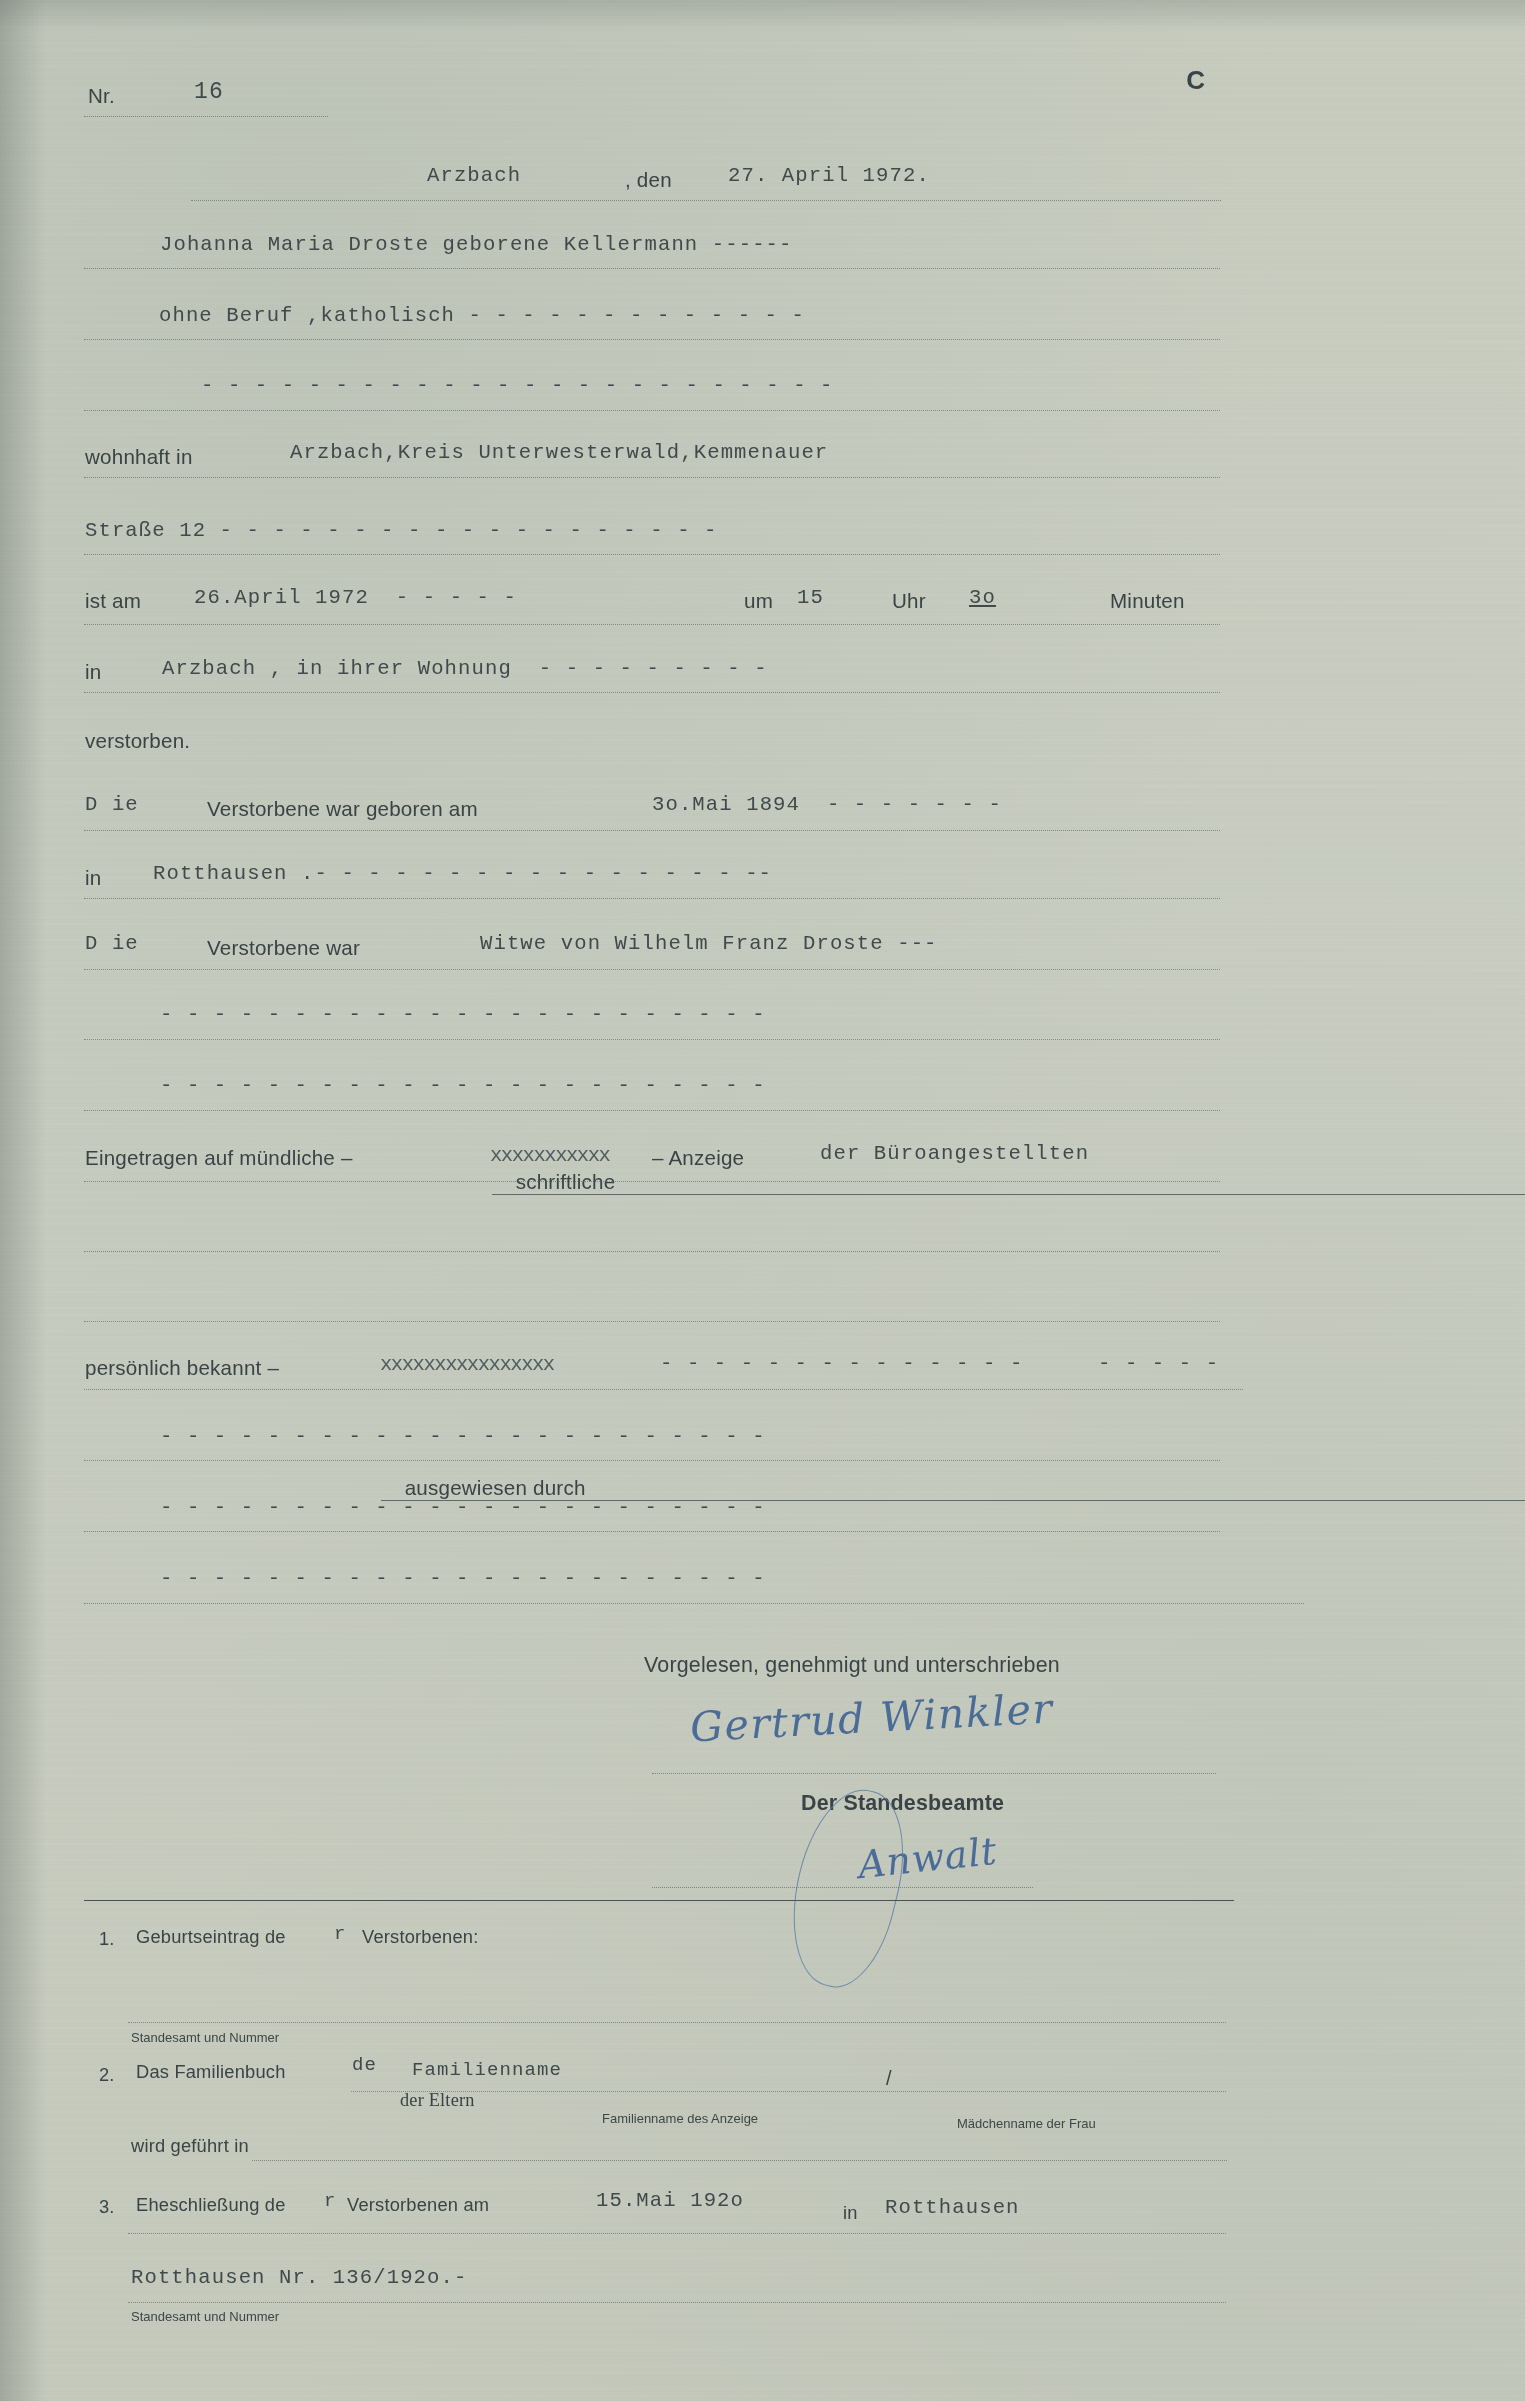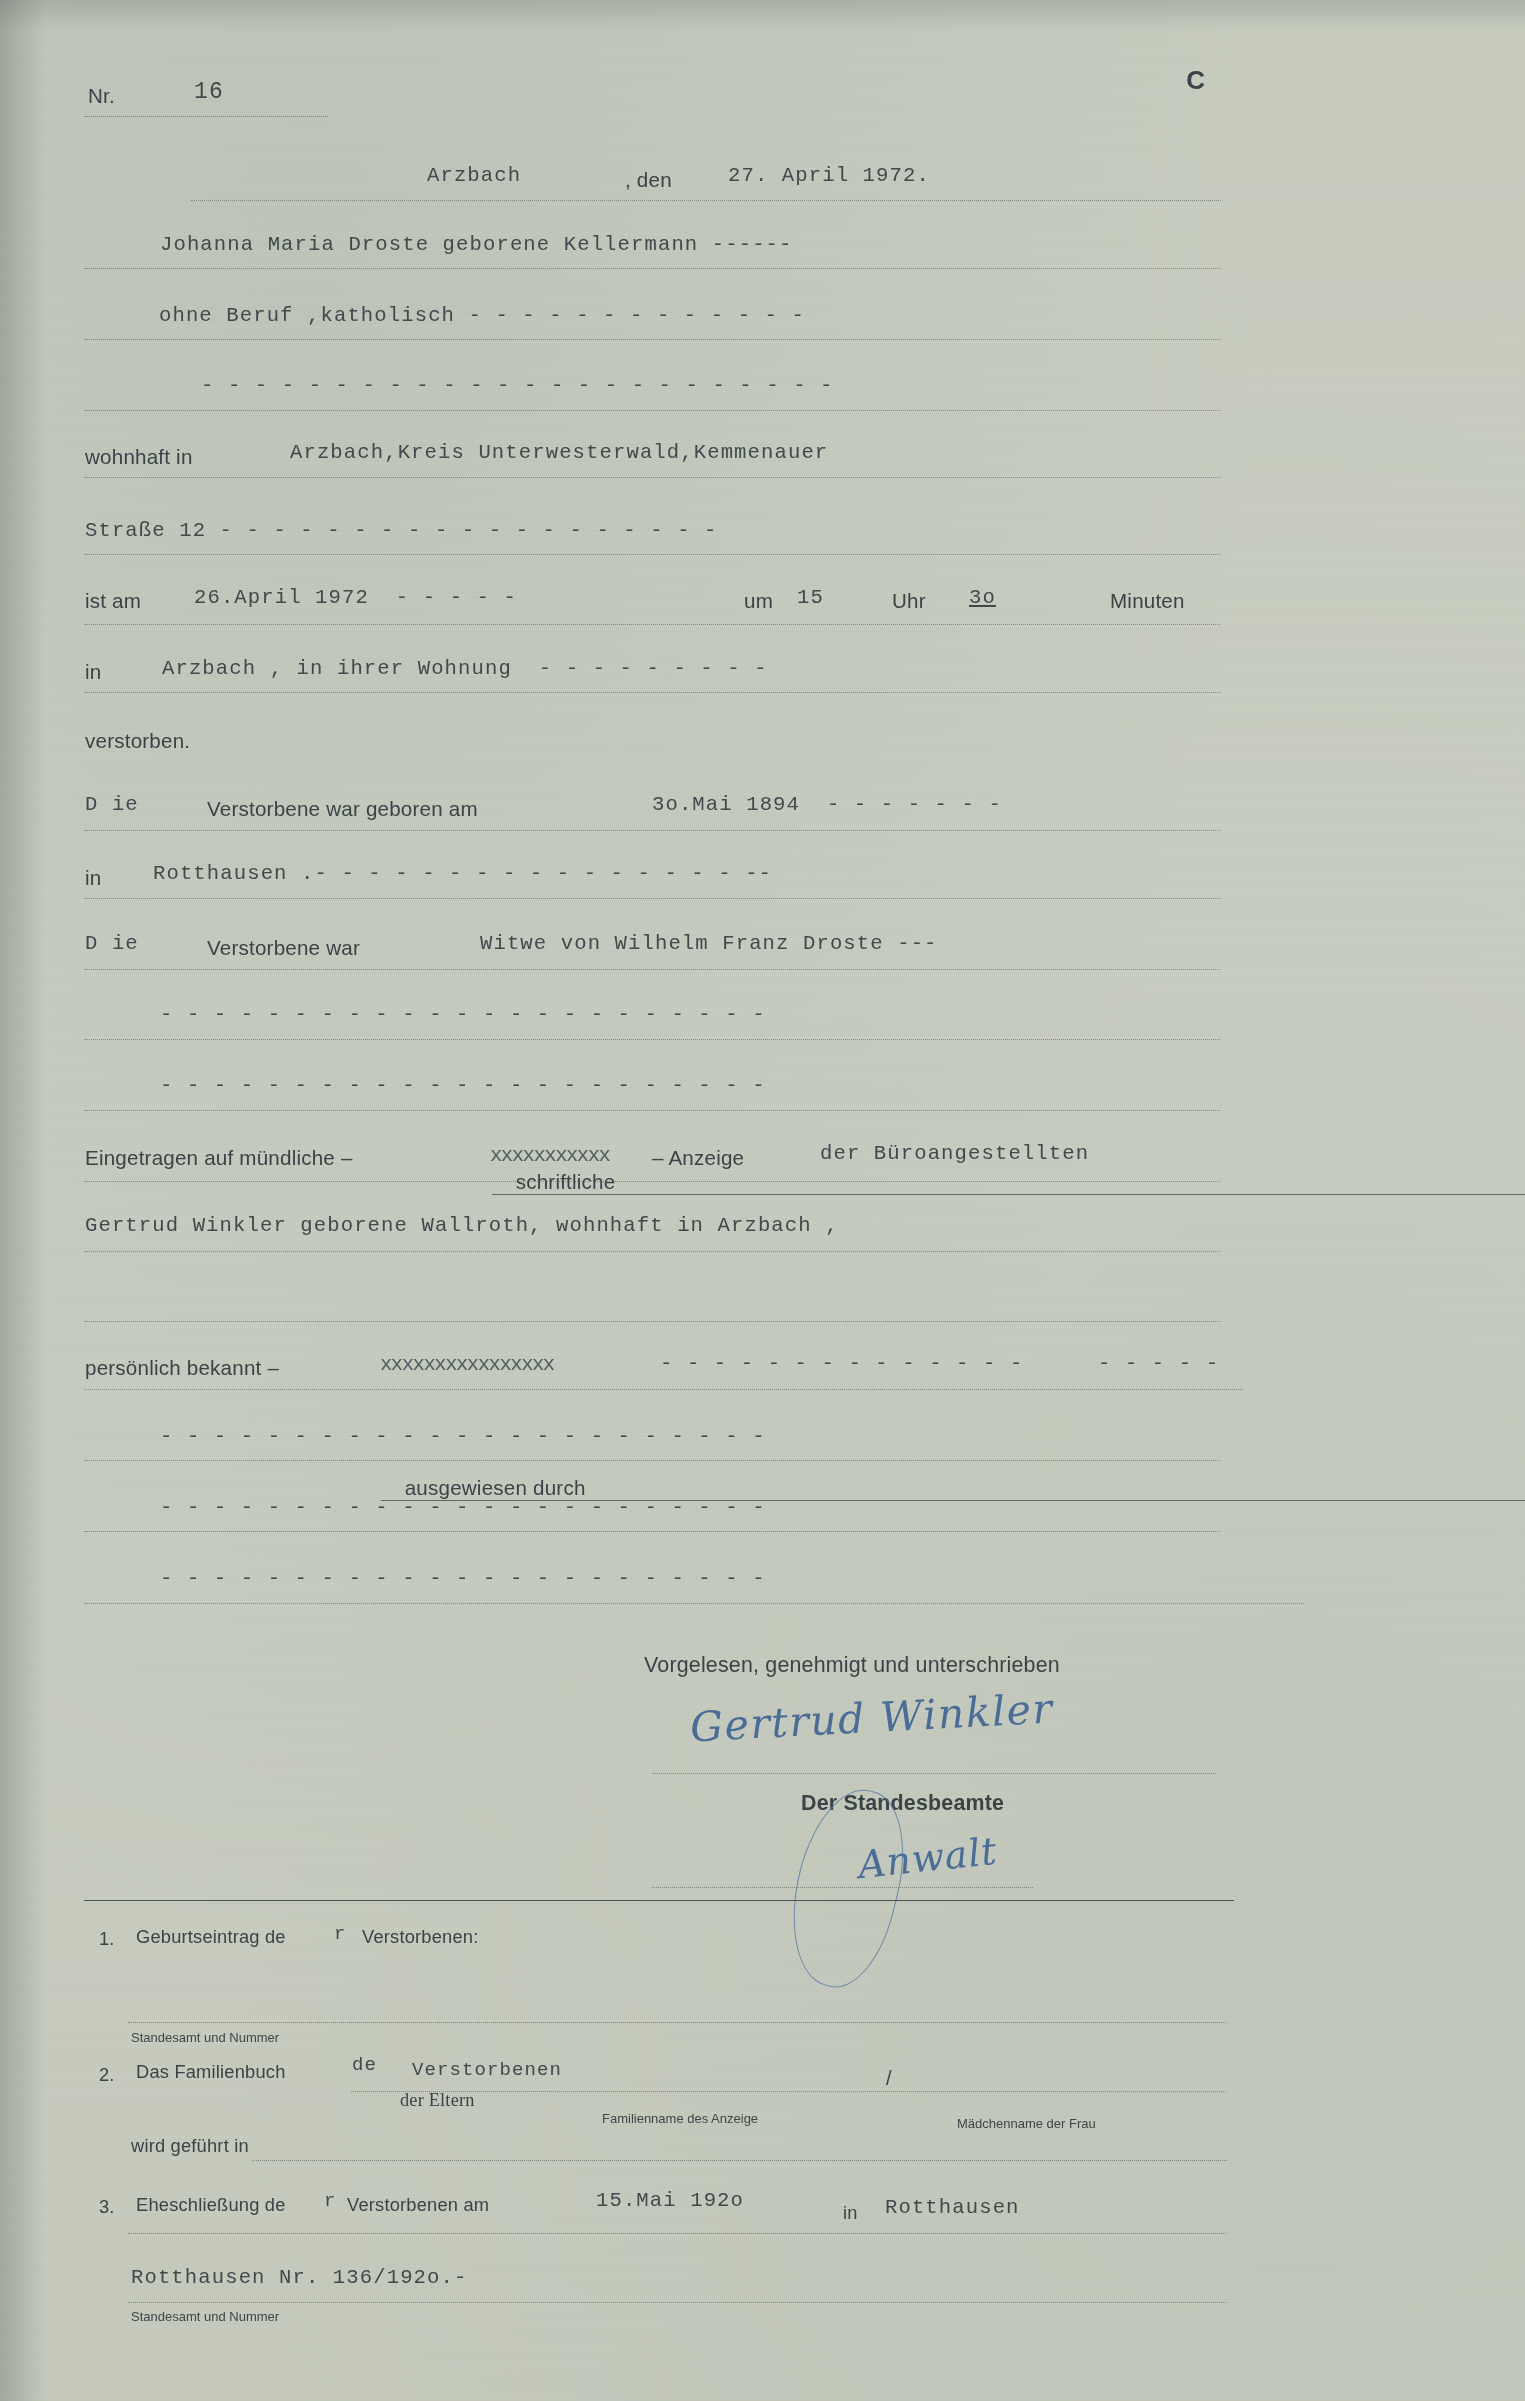--- a/index.html
+++ b/index.html
@@ -205,21 +205,20 @@
   <div class="abs printed" style="left:85px; top:1146px;">Eingetragen auf mündliche –</div>
   <div class="abs printed strike" style="left:492px; top:1146px;">
     <span>schriftliche</span>
     <span class="xout"></span>
   </div>
   <div class="xhatch" style="left:490px; top:1144px;">xxxxxxxxxxx</div>
   <div class="abs printed" style="left:652px; top:1146px;">– Anzeige</div>
   <div class="abs typed" style="left:820px; top:1142px;">der Büroangestellten</div>
   <div class="dashline" style="left:84px; top:1181px; width:1136px;"></div>
 
-  <div class="abs typed" style="left:85px; top:1214px;">Gertrud Winkler geborene Wallroth, wohnhaft in Arzbach ,</div>
   <div class="dashline" style="left:84px; top:1251px; width:1136px;"></div>
 
   <div class="dashline" style="left:84px; top:1321px; width:1136px;"></div>
 
   <div class="abs printed" style="left:85px; top:1356px;">persönlich bekannt –</div>
   <div class="abs printed strike" style="left:381px; top:1356px;">
     <span>ausgewiesen durch</span>
     <span class="xout"></span>
   </div>
   <div class="xhatch" style="left:380px; top:1353px;">xxxxxxxxxxxxxxxx</div>
@@ -252,21 +251,21 @@
   <div class="abs printed" style="left:136px; top:1926px; font-size:18.3px;">Geburtseintrag de</div>
   <div class="abs typed" style="left:334px; top:1923px; font-size:19px;">r</div>
   <div class="abs printed" style="left:362px; top:1926px; font-size:18.3px;">Verstorbenen:</div>
 
   <div class="dashline" style="left:128px; top:2022px; width:1098px;"></div>
   <div class="smalllabel" style="left:131px; top:2030px;">Standesamt und Nummer</div>
 
   <div class="num" style="left:99px; top:2064px;">2.</div>
   <div class="abs printed" style="left:136px; top:2061px; font-size:18.3px;">Das Familienbuch</div>
   <div class="abs typed" style="left:352px; top:2054px; font-size:19px;">de</div>
-  <div class="abs typed" style="left:412px; top:2059px; font-size:19px;">Verstorbenen</div>
+  <div class="abs typed" style="left:412px; top:2059px; font-size:19px;">Familienname</div>
   <div class="abs printed" style="left:400px; top:2090px; font-size:18.3px;font-family:Liberation Serif, serif;">der Eltern</div>
   <div class="abs printed" style="left:886px; top:2067px; font-size:20px;">/</div>
   <div class="dashline" style="left:351px; top:2091px; width:875px;"></div>
   <div class="smalllabel" style="left:602px; top:2111px;">Familienname des Anzeige</div>
   <div class="smalllabel" style="left:957px; top:2116px;">Mädchenname der Frau</div>
   <div class="abs printed" style="left:131px; top:2135px; font-size:18.3px;">wird geführt in</div>
   <div class="dashline" style="left:252px; top:2160px; width:975px;"></div>
 
   <div class="num" style="left:99px; top:2196px;">3.</div>
   <div class="abs printed" style="left:136px; top:2194px; font-size:18.3px;">Eheschließung de</div>

